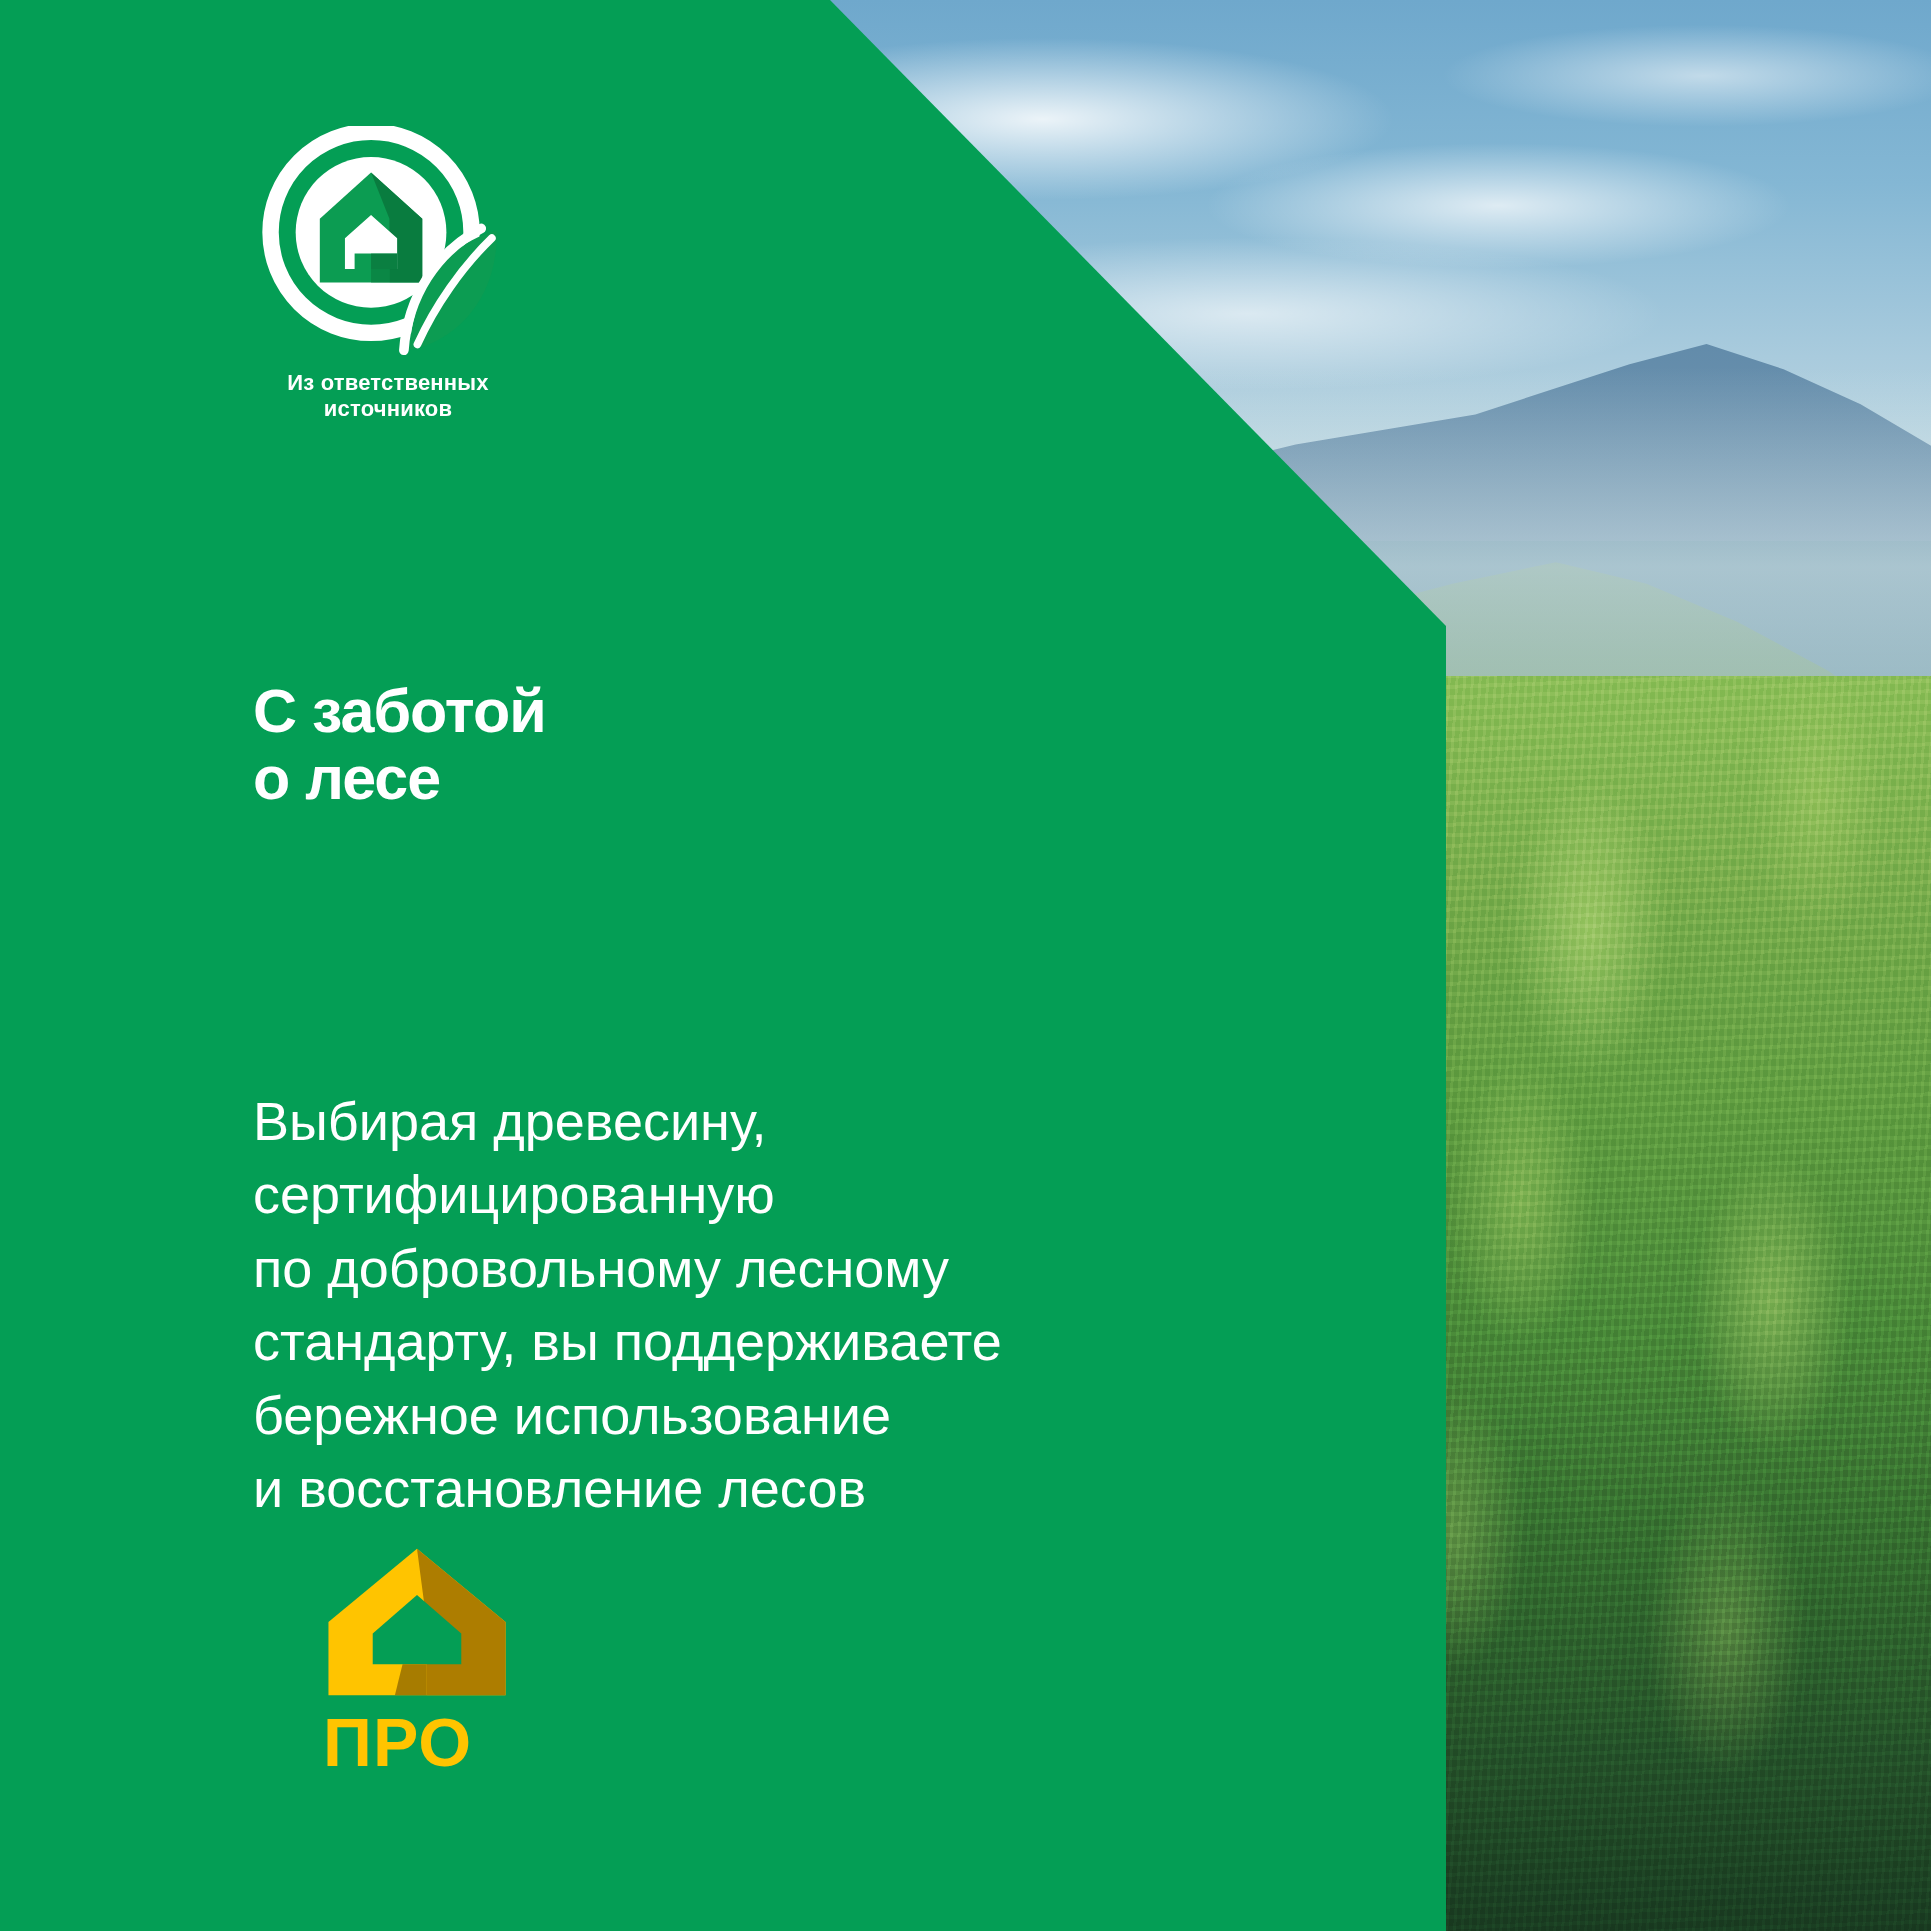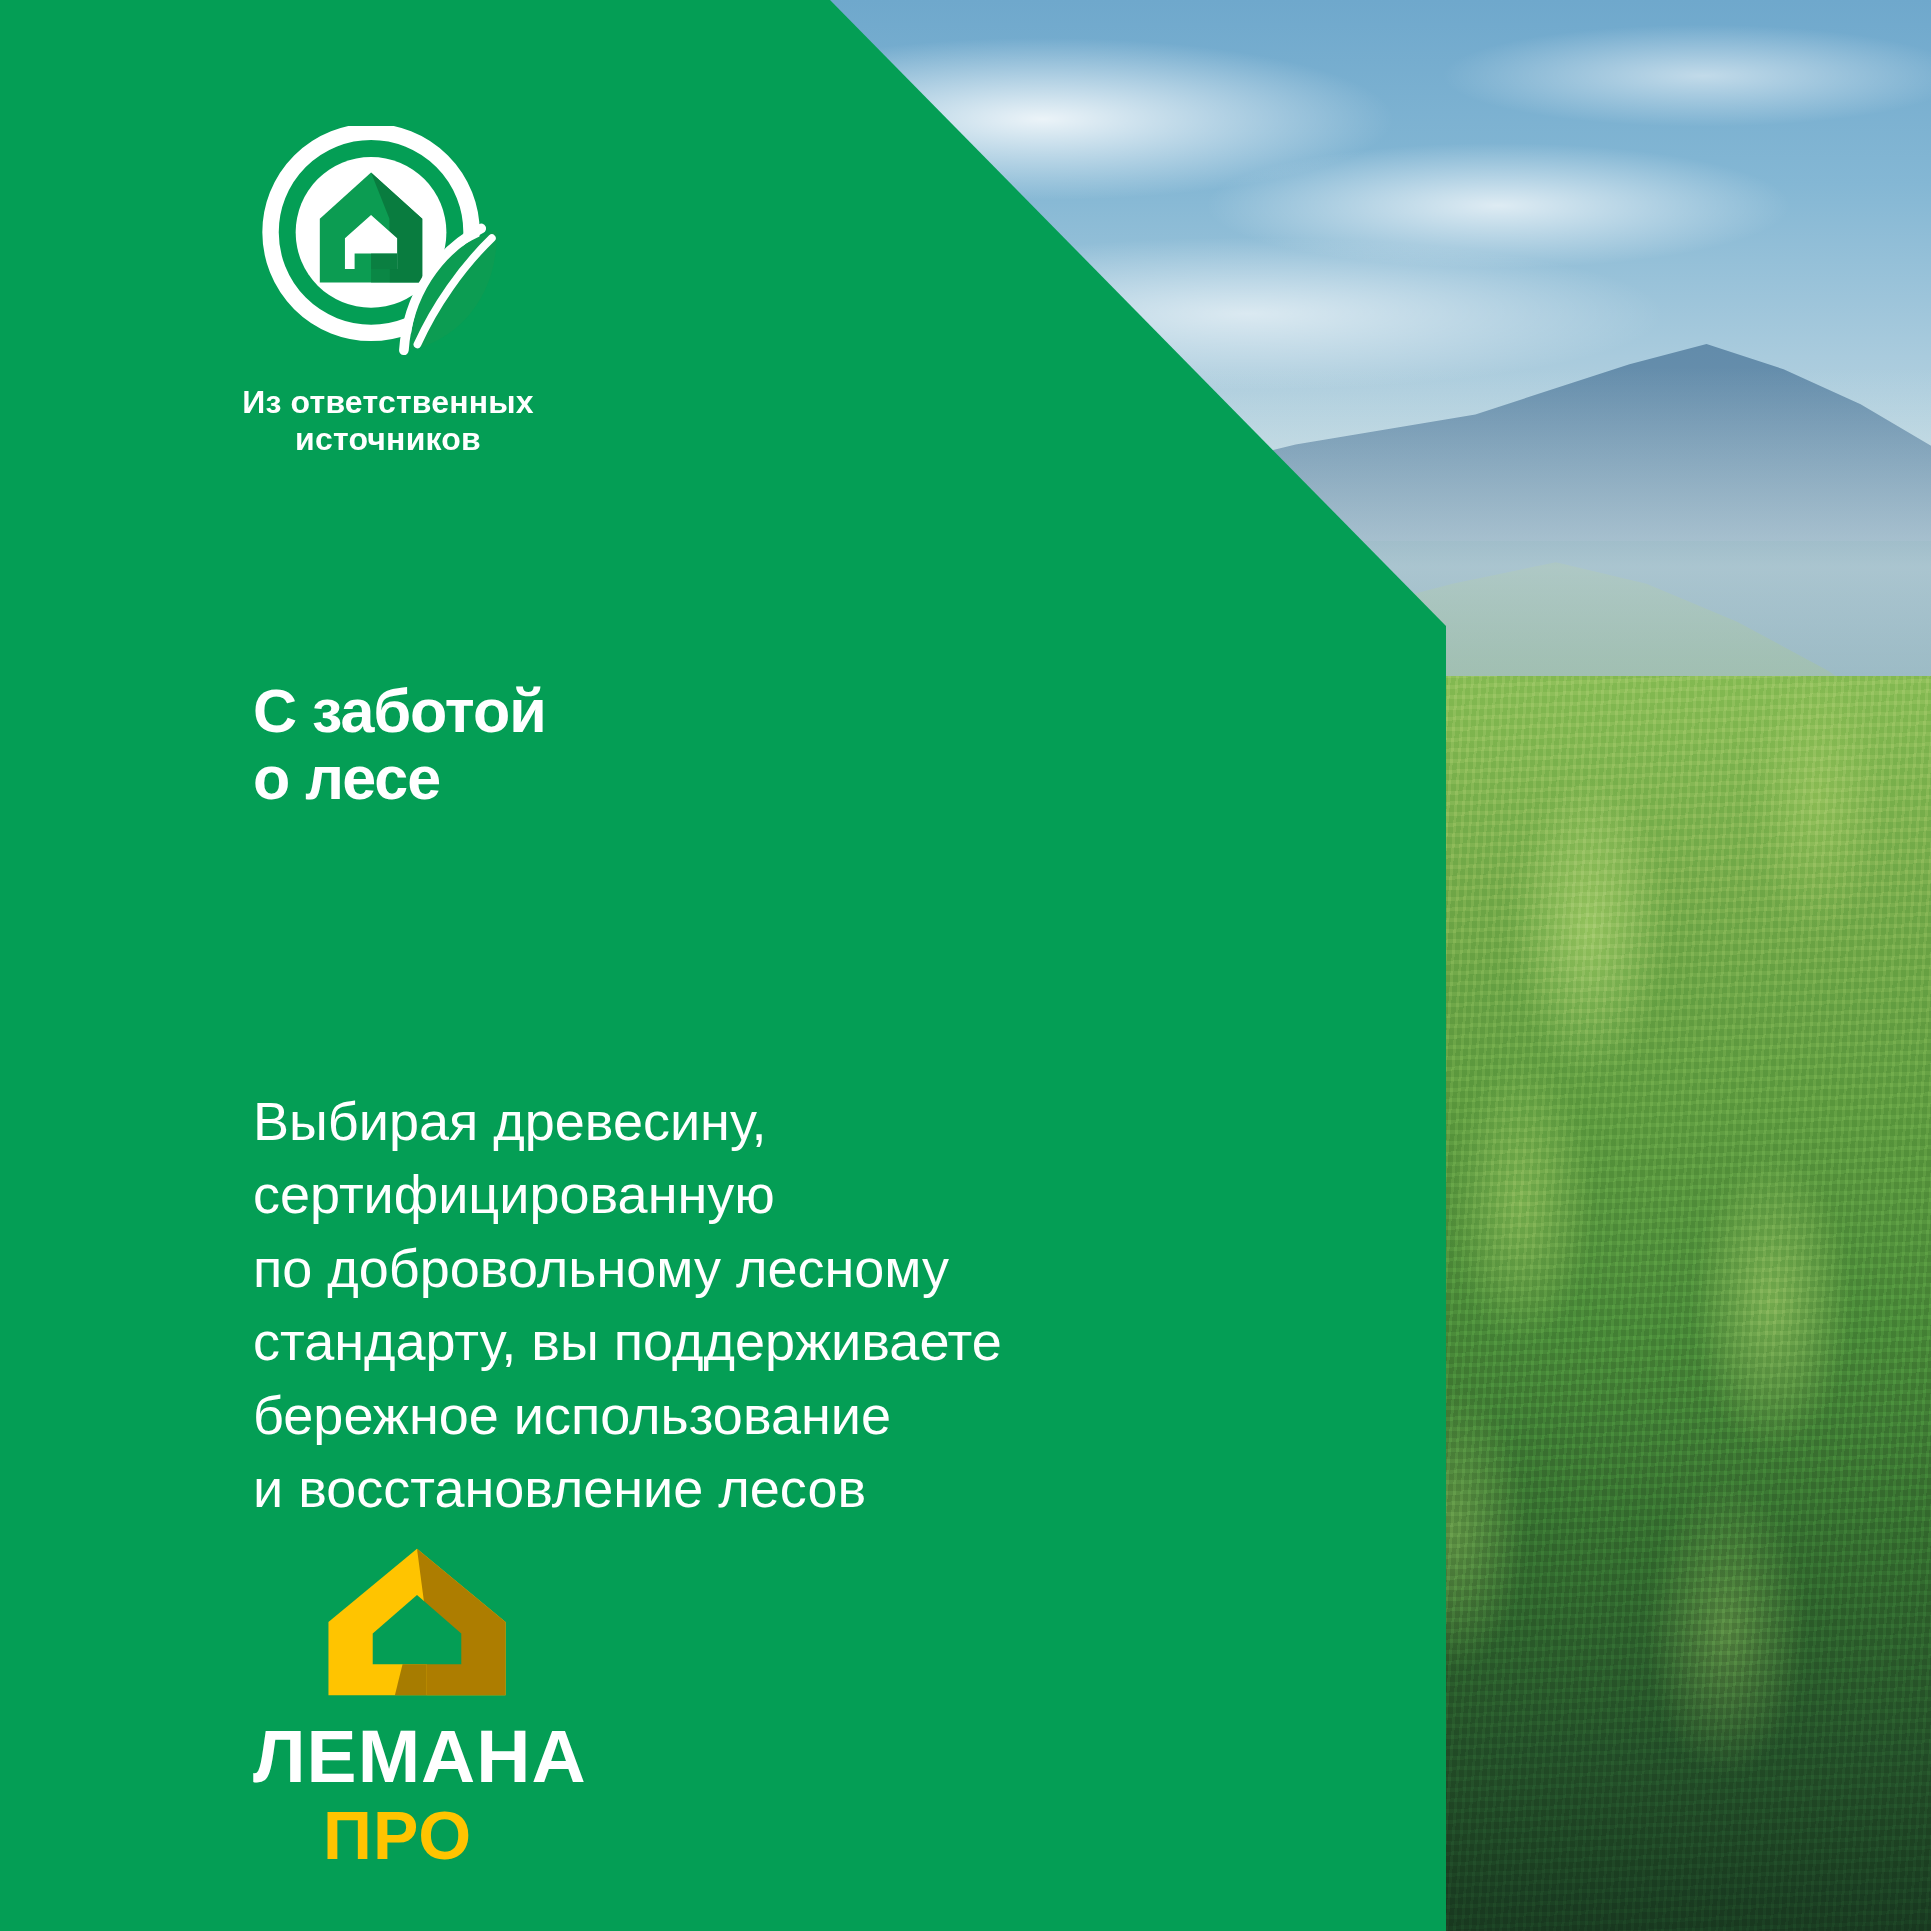--- a/index.html
+++ b/index.html
@@ -112,23 +112,23 @@
     width: 328px;
   }
   .badge-mark {
     position: relative;
     width: 259px;
     height: 232px;
     margin-left: 7.7px;
   }
   .badge-mark svg { display: block; }
   .badge-caption {
-    margin-top: 26px;
-    color: #ffffff;
-    font-size: 32px;
+    margin-top: 12px;
+    color: #ffffff;
+    font-size: 22px;
     font-weight: bold;
     line-height: 1.16;
     letter-spacing: 0.2px;
     text-align: center;
     width: 305px;
     margin-left: -13.5px;
   }
 
   
   .headline {
@@ -248,19 +248,18 @@
       <svg class="brand-house" viewBox="0 0 236 160" aria-hidden="true">
 
         <path d="M118 4 L210 80 L210 156 L26 156 L26 80 Z" fill="#FFC400"></path>
 
         <path d="M118 4 L210 80 L210 156 L128 156 L128 80 Z" fill="#AD7D00"></path>
 
         <path d="M118 52 L164 92 L164 124 L72 124 L72 92 Z" fill="#049E55"></path>
 
         <path d="M103 124 L128 124 L128 156 L95 156 Z" fill="#8A6400" opacity="0.75"></path>
       </svg>
-      <span class="brand-word">ЛЕМАНА</span>
       <span class="brand-sub">ПРО</span>
     </div>
 
   </div>
 </div>
 
 
 </body></html>

